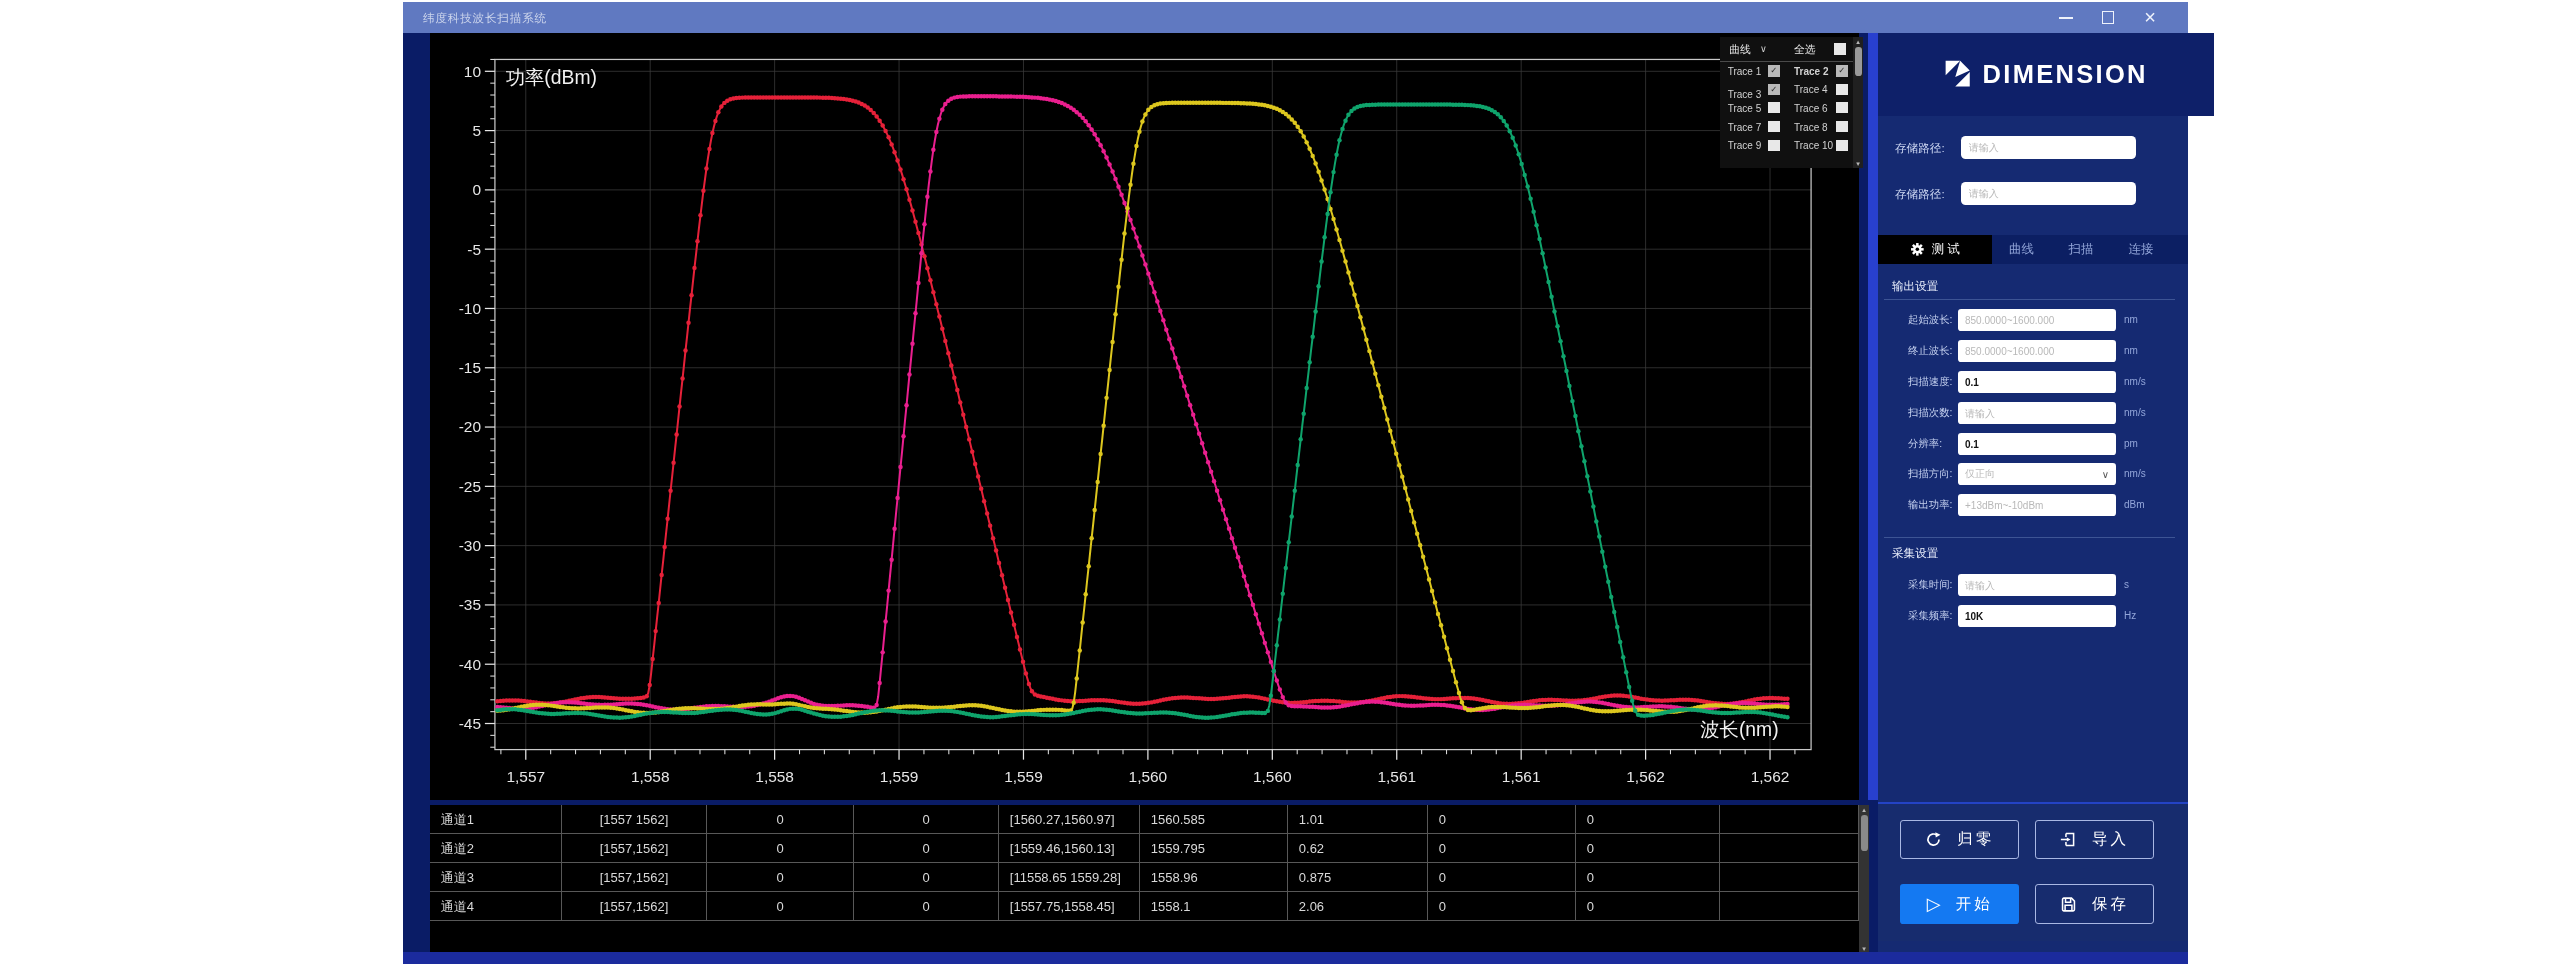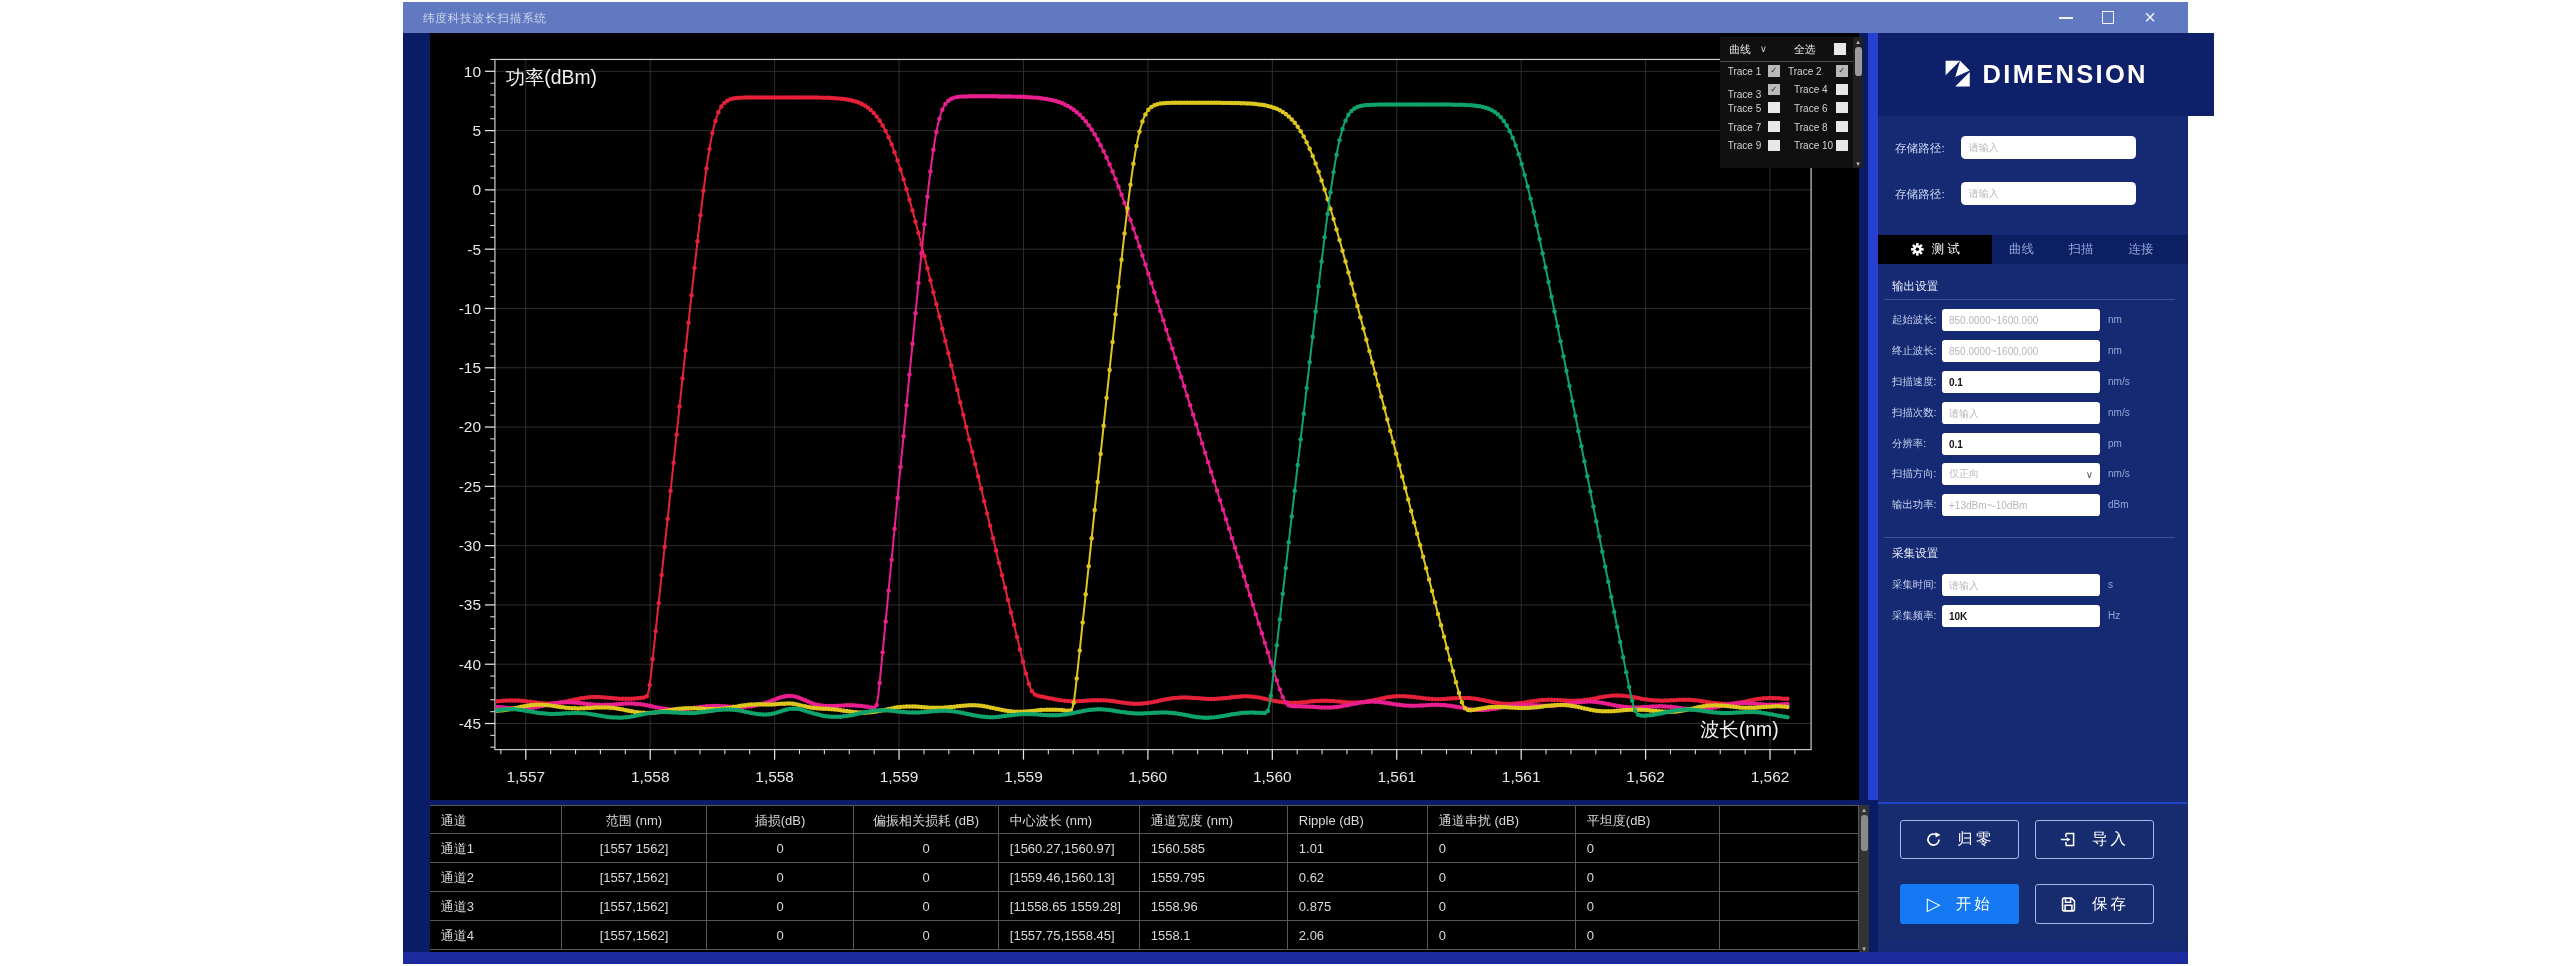--- a/index.html
+++ b/index.html
@@ -46,21 +46,21 @@
   .brand{font-size:25.5px;font-weight:bold;color:#fff;letter-spacing:2.3px;}
   .prow{position:absolute;left:0;width:310px;height:23px;}
   .plabel{position:absolute;left:17px;line-height:23px;font-size:11.6px;color:#cfd9f4;}
   .pinput{position:absolute;left:83px;top:0;width:175px;height:23px;border:none;border-radius:4.6px;background:#fff;padding:0 7.7px;font-size:10px;color:#222;outline:none;box-sizing:border-box;}
   input::placeholder{color:#b8b8b8;font-weight:normal;}
   .tabs{position:absolute;left:0;top:202px;width:310px;height:29px;background:#0c1f63;display:flex;}
   .tab{height:29px;display:flex;align-items:center;justify-content:center;color:#92a5d8;font-size:12.4px;gap:7px;cursor:pointer;}
   .tab.active{background:#000;color:#fff;}
   .section-title{position:absolute;left:14px;font-size:11.6px;color:#e8edfb;}
   .hdiv{position:absolute;left:6.2px;width:291px;height:0.8px;background:#3d5494;}
-  .frow{position:absolute;left:0;width:310px;height:21.6px;}
+  .frow{position:absolute;left:16px;width:310px;height:21.6px;}
   .flabel{position:absolute;left:14px;line-height:21.6px;font-size:10.4px;color:#c3cfee;}
   .finput{position:absolute;left:64px;top:0;width:158px;height:21.6px;border:none;border-radius:3.1px;background:#fff;padding:0 7px;font-size:10px;color:#111;font-weight:bold;outline:none;box-sizing:border-box;}
   .fselect{position:absolute;left:64px;top:0;width:158px;height:21.6px;border-radius:3.1px;background:#fff;padding:2px 7px;font-size:10px;color:#b8b8b8;display:flex;align-items:center;justify-content:space-between;box-sizing:border-box;cursor:pointer;}
   .fselect .chev{color:#555;font-size:10px;}
   .funit{position:absolute;left:230px;line-height:21.6px;font-size:10px;color:#93a6da;}
   .card{position:absolute;left:0;top:769px;width:310px;height:139px;background:#172c6e;border-top:2.3px solid #2443c4;box-sizing:border-box;}
   .abtn{position:absolute;width:119px;height:39px;border:0.8px solid #a9b8e4;border-radius:3.1px;color:#fff;font-size:15.5px;display:flex;align-items:center;justify-content:center;gap:15px;letter-spacing:3.1px;background:transparent;cursor:pointer;box-sizing:border-box;}
   .abtn.primary{background:#1479f2;border:none;}
   .playglyph{font-size:18px;letter-spacing:0;}
   .bottom-strip{position:absolute;left:0;top:950px;width:1785px;height:11.6px;background:#1b2b9d;}
@@ -2008,21 +2008,21 @@
       <div class="legend">
         <div class="legend-header">
           <span class="lg-dd">曲线</span>
           <span class="lg-ch">∨</span>
           <span class="lg-all">全选</span>
           <span class="cb" style="left:114px;top:6.2px;"></span>
         </div>
         <div class="legend-items" id="legend-items">
             <span class="lg-item-label" style="left: 7.7px; top: 3.1px;">Trace 1</span>
             <span class="cb on" style="left: 48px; top: 2.3px;">✓</span>
-            <span class="lg-item-label" style="left: 68px; top: 3.1px;">Trace 2</span>
+            <span class="lg-item-label" style="left: 74px; top: 3.1px; font-weight: bold;">Trace 2</span>
             <span class="cb on" style="left: 116px; top: 2.3px;">✓</span>
             <span class="lg-item-label" style="left: 7.7px; top: 26px;">Trace 3</span>
             <span class="cb on" style="left: 48px; top: 21px;">✓</span>
             <span class="lg-item-label" style="left: 74px; top: 21.6px;">Trace 4</span>
             <span class="cb" style="left: 116px; top: 21px;"></span>
             <span class="lg-item-label" style="left: 7.7px; top: 40px;">Trace 5</span>
             <span class="cb" style="left: 48px; top: 39px;"></span>
             <span class="lg-item-label" style="left: 74px; top: 40px;">Trace 6</span>
             <span class="cb" style="left: 116px; top: 39px;"></span>
             <span class="lg-item-label" style="left: 7.7px; top: 59px;">Trace 7</span>
@@ -2035,32 +2035,20 @@
             <span class="cb" style="left: 116px; top: 77px;"></span>
           </div>
         <div class="legend-scroll">
           <span class="sarrow" style="top:0.8px;">▲</span>
           <span class="thumb"></span>
           <span class="sarrow" style="bottom:0.8px;">▼</span>
         </div>
       </div>
 
       <div class="table-wrap" id="table-wrap">
-          <div class="trow hdr">
-            <div class="tcell l" style="width: 132px;">通道</div>
-            <div class="tcell c" style="width: 145px;">范围 (nm)</div>
-            <div class="tcell c" style="width: 147px;">插损(dB)</div>
-            <div class="tcell c" style="width: 145px;">偏振相关损耗 (dB)</div>
-            <div class="tcell l" style="width: 141px;">中心波长 (nm)</div>
-            <div class="tcell l" style="width: 148px;">通道宽度 (nm)</div>
-            <div class="tcell l" style="width: 140px;">Ripple (dB)</div>
-            <div class="tcell l" style="width: 148px;">通道串扰 (dB)</div>
-            <div class="tcell l" style="width: 144px;">平坦度(dB)</div>
-            <div class="tcell l" style="width: 139px;"></div>
-          </div>
           <div class="trow">
             <div class="tcell l" style="width: 132px;">通道1</div>
             <div class="tcell c" style="width: 145px;">[1557 1562]</div>
             <div class="tcell c" style="width: 147px;">0</div>
             <div class="tcell c" style="width: 145px;">0</div>
             <div class="tcell l" style="width: 141px;">[1560.27,1560.97]</div>
             <div class="tcell l" style="width: 148px;">1560.585</div>
             <div class="tcell l" style="width: 140px;">1.01</div>
             <div class="tcell l" style="width: 148px;">0</div>
             <div class="tcell l" style="width: 144px;">0</div>

